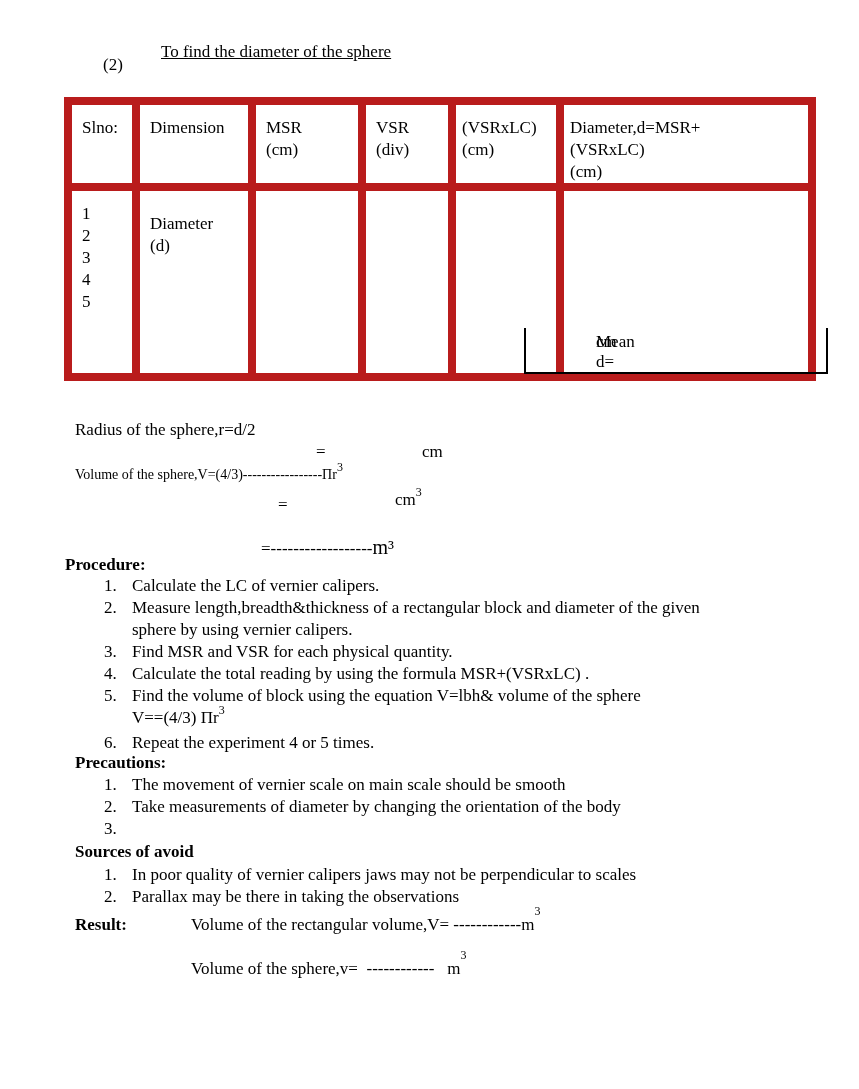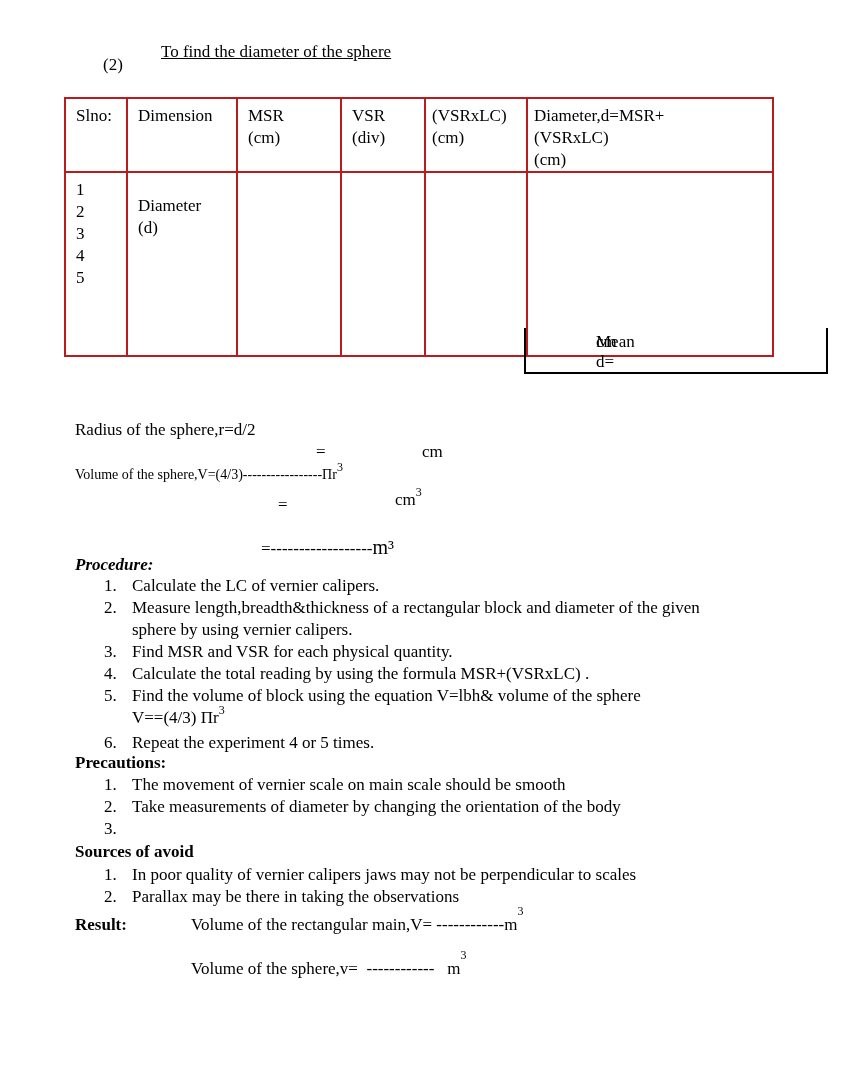--- a/index.html
+++ b/index.html
@@ -11,21 +11,21 @@
   .abs { position: absolute; white-space: nowrap; line-height: 1.2; }
   .b { font-weight: bold; }
   .u { text-decoration: underline; }
   sup { font-size: 12px; position: relative; top: -2px; vertical-align: super; line-height: 0; }
 
   
   table.data {
     position: absolute; left: 64px; top: 97px; border-collapse: collapse;
   }
   table.data td {
-    border: 2px solid #b91c1c; vertical-align: top; padding: 6px 6px 0 10px;
+    border: 8px solid #b91c1c; vertical-align: top; padding: 12px 6px 0 10px;
     font-size: 17px; line-height: 22px; font-family: Liberation Serif, serif;
   }
   table.data tr.head td { height: 66px; }
   table.data tr.body td { height: 160px; }
   .c1 { width: 44px; padding-left: 10px !important; }
   .c2 { width: 92px; }
   .c3 { width: 86px; }
   .c4 { width: 66px; margin-left: 40px; }
   .c5 { width: 88px; padding-left: 6px !important; }
   .c6 { width: 232px; padding-left: 6px !important; margin-left: 16px; }
@@ -107,21 +107,21 @@
   <span>Volume of the sphere,V=(4/3)</span><span>-----------------</span><span>Πr</span><sup>3</sup>
 </div>
 
 <div class="abs" style="left:278px; top:495px;">=</div>
 <div class="abs" style="left:395px; top:490px;"><span>cm</span><sup>3</sup></div>
 
 <div class="abs" style="left:261px; top:535px;">
   <span>=------------------</span><span style="font-size:20px;">m³</span>
 </div>
 
-<div class="abs b" style="left:75px; top:555px;font-style:italic;">Procedure:</div>
+<div class="abs b" style="left:65px; top:555px;">Procedure:</div>
 <ol class="steps" style="left:74px; top:575px; width:650px;">
   <li><span class="n">1.</span><span>Calculate the LC of vernier calipers.</span></li>
   <li><span class="n">2.</span><span>Measure length,breadth&amp;thickness of a rectangular block and diameter of the given sphere by using vernier calipers.</span></li>
   <li><span class="n">3.</span><span>Find MSR and VSR for each physical quantity.</span></li>
   <li><span class="n">4.</span><span>Calculate the total reading by using the formula MSR+(VSRxLC) .</span></li>
   <li style="width:540px;"><span class="n">5.</span><span>Find the volume of block using the equation V=lbh&amp; volume of the sphere V==(4/3) Πr</span><sup>3</sup></li>
   <li style="margin-top:3px;"><span class="n">6.</span><span>Repeat the experiment 4 or 5 times.</span></li>
 </ol>
 
 <div class="abs b" style="left:75px; top:753px;">Precautions:</div>
@@ -132,17 +132,17 @@
 </ol>
 
 <div class="abs b" style="left:75px; top:842px;">Sources of avoid</div>
 <ol class="steps" style="left:74px; top:864px; width:720px;">
   <li><span class="n">1.</span><span>In poor quality of vernier calipers jaws may not be perpendicular to scales</span></li>
   <li><span class="n">2.</span><span>Parallax may be there in taking the observations</span></li>
 </ol>
 
 <div class="abs b" style="left:75px; top:915px;">Result:</div>
 <div class="abs" style="left:191px; top:915px;">
-  <span>Volume of the rectangular main,V=</span>&nbsp;<span>------------m</span><sup style="top:-8px;">3</sup>
+  <span>Volume of the rectangular volume,V=</span>&nbsp;<span>------------m</span><sup style="top:-8px;">3</sup>
 </div>
 <div class="abs" style="left:191px; top:959px;">
   <span>Volume of the sphere,v=</span>&nbsp;&nbsp;<span>------------</span>&nbsp;&nbsp;&nbsp;<span>m</span><sup style="top:-8px;">3</sup>
 </div>
 
 </body></html>

